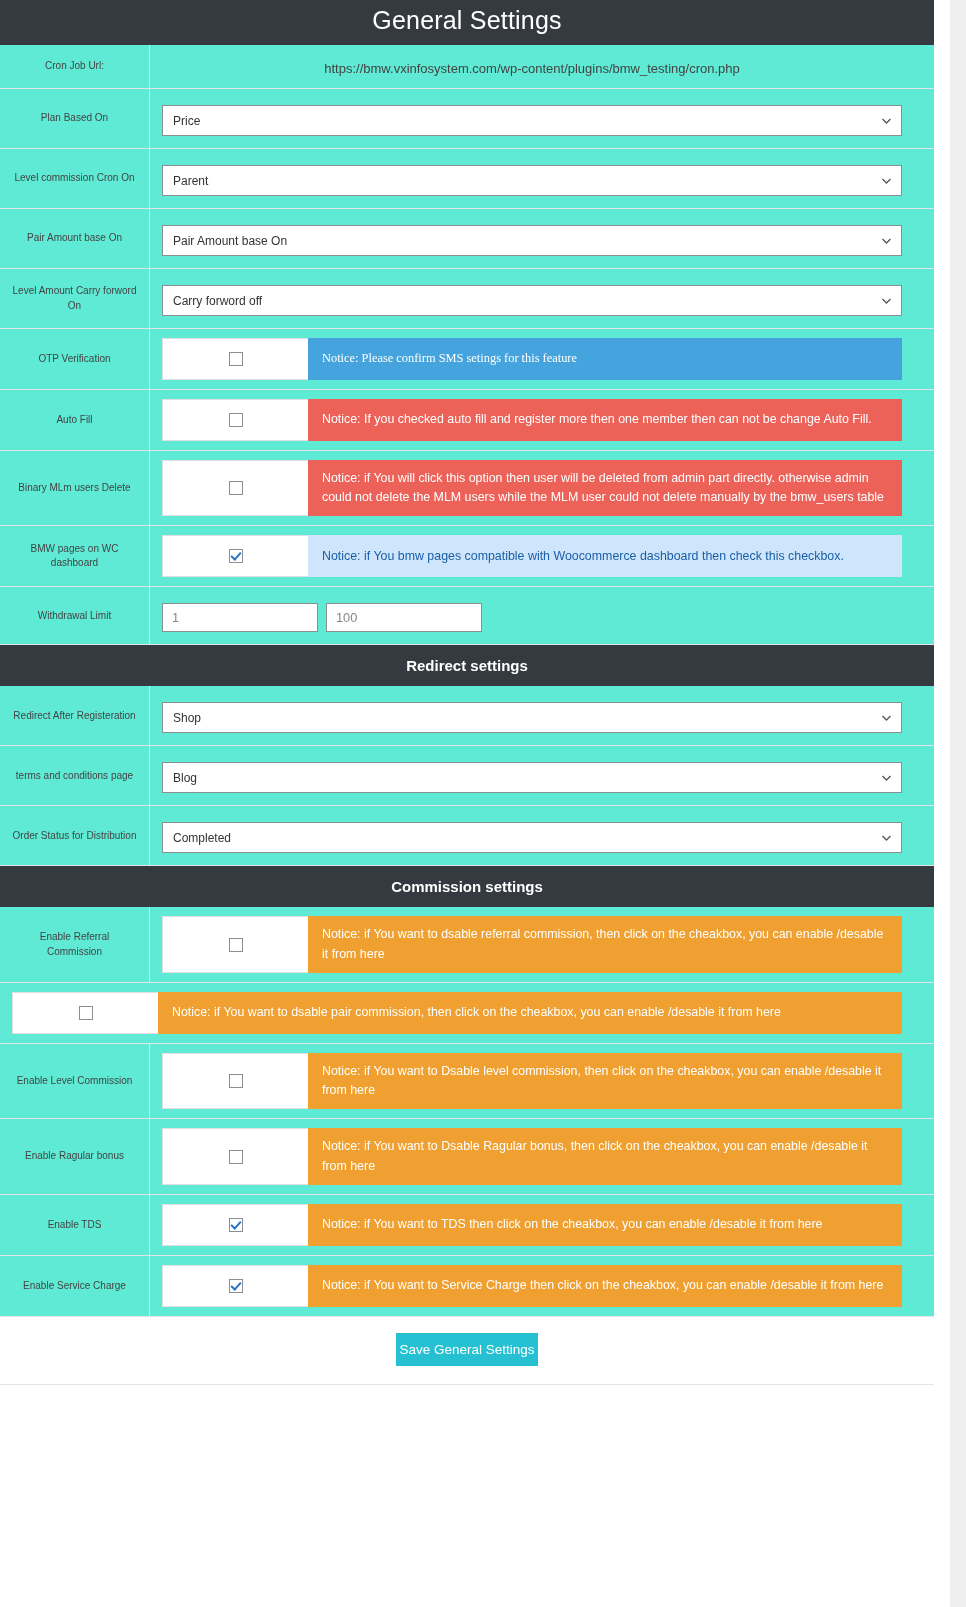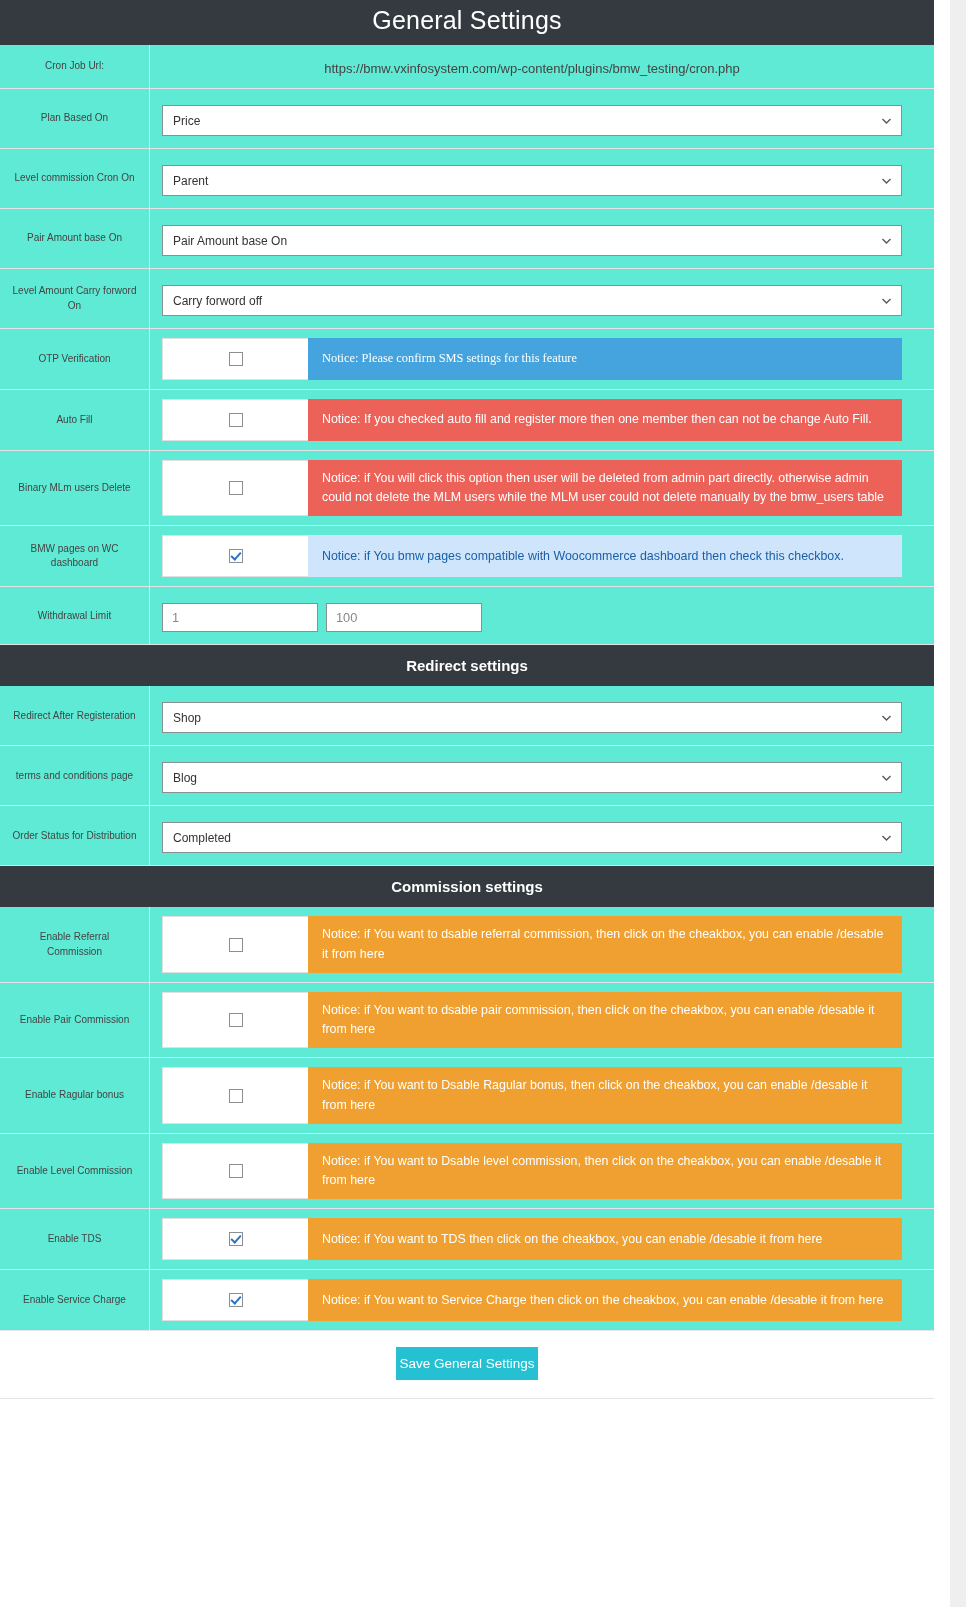--- a/index.html
+++ b/index.html
@@ -381,51 +381,50 @@
       <div class="check-notice">
         <div class="check-cell">
           <span class="cbox"></span>
         </div>
         <div class="notice warn">Notice: if You want to dsable referral commission, then click on the cheakbox, you can enable /desable it from here</div>
       </div>
     </div>
   </div>
 
   <div class="row">
-    <div class="row-label">Enable Pair Commission</div>
     <div class="row-field tight">
       <div class="check-notice">
         <div class="check-cell">
           <span class="cbox"></span>
         </div>
         <div class="notice warn">Notice: if You want to dsable pair commission, then click on the cheakbox, you can enable /desable it from here</div>
       </div>
     </div>
   </div>
 
   <div class="row">
+    <div class="row-label">Enable Level Commission</div>
+    <div class="row-field tight">
+      <div class="check-notice">
+        <div class="check-cell">
+          <span class="cbox"></span>
+        </div>
+        <div class="notice warn">Notice: if You want to Dsable level commission, then click on the cheakbox, you can enable /desable it from here</div>
+      </div>
+    </div>
+  </div>
+
+  <div class="row">
     <div class="row-label">Enable Ragular bonus</div>
     <div class="row-field tight">
       <div class="check-notice">
         <div class="check-cell">
           <span class="cbox"></span>
         </div>
         <div class="notice warn">Notice: if You want to Dsable Ragular bonus, then click on the cheakbox, you can enable /desable it from here</div>
-      </div>
-    </div>
-  </div>
-
-  <div class="row">
-    <div class="row-label">Enable Level Commission</div>
-    <div class="row-field tight">
-      <div class="check-notice">
-        <div class="check-cell">
-          <span class="cbox"></span>
-        </div>
-        <div class="notice warn">Notice: if You want to Dsable level commission, then click on the cheakbox, you can enable /desable it from here</div>
       </div>
     </div>
   </div>
 
   <div class="row">
     <div class="row-label">Enable TDS</div>
     <div class="row-field tight">
       <div class="check-notice">
         <div class="check-cell">
           <span class="cbox checked"></span>

